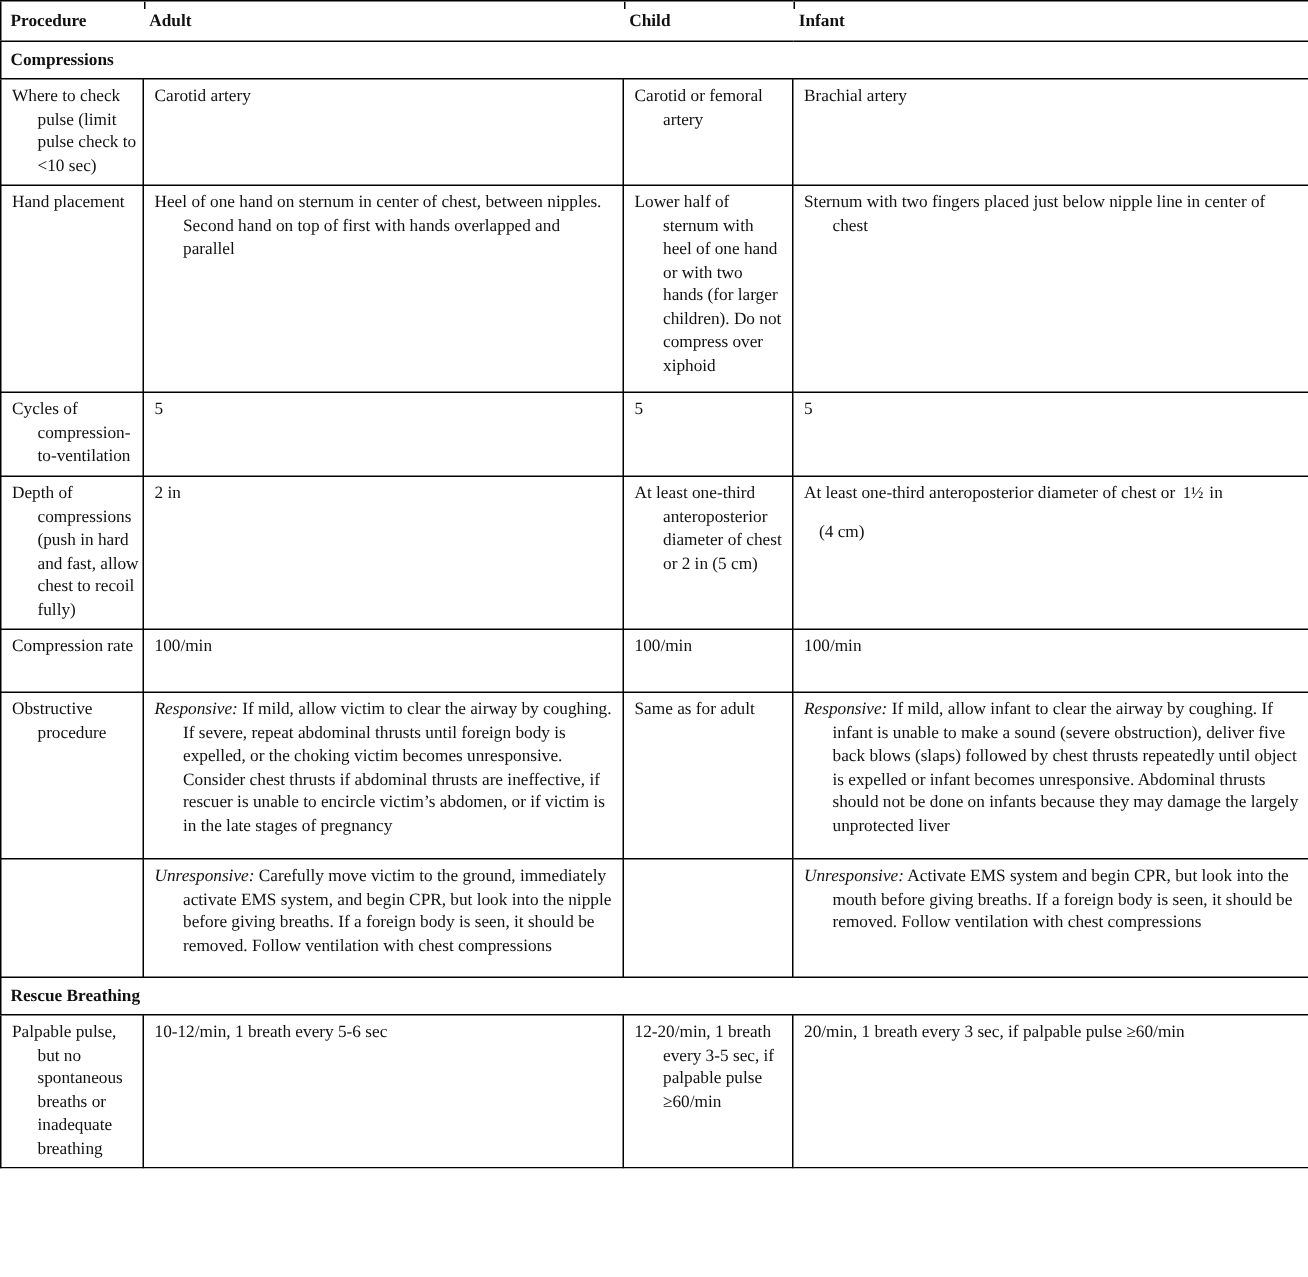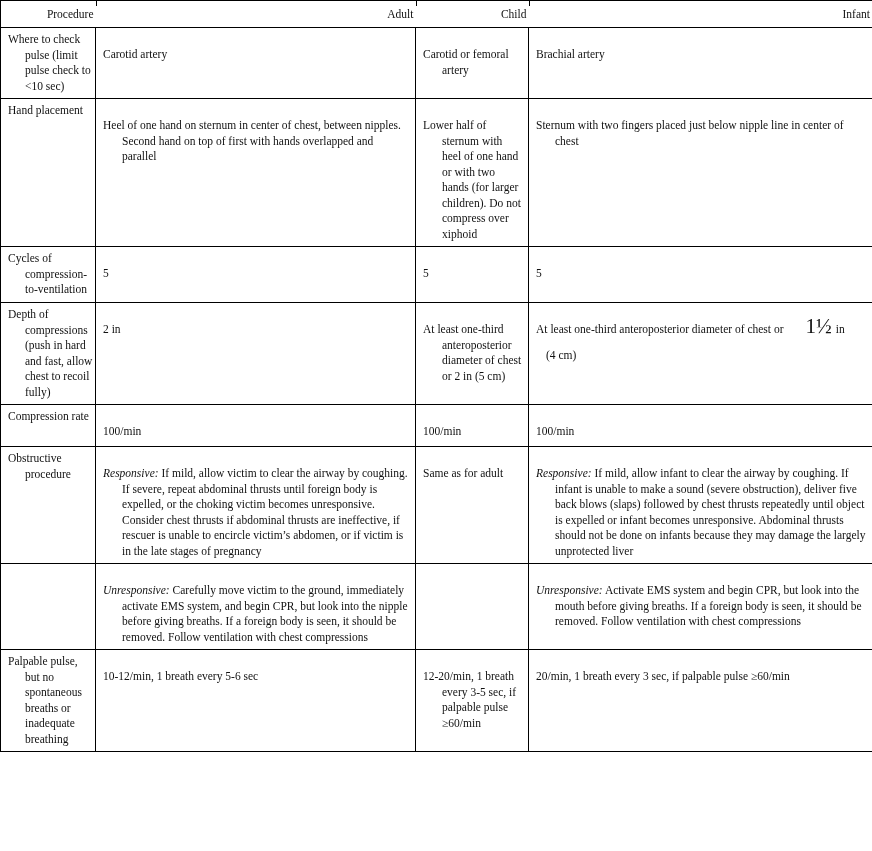--- a/index.html
+++ b/index.html
@@ -24,22 +24,22 @@
     border:1.5px solid #000;
     vertical-align:top;
     font-size:11.5px;
     line-height:15.5px;
     overflow:hidden;
   }
   
   tr.header-row { height:27px; }
   tr.header-row th {
     border-left:none; border-right:none;
-    font-weight:normal;
-    text-align:right;
+    font-weight:bold;
+    text-align:left;
     padding:6px 2px 3px 4px;
     position:relative;
   }
   tr.header-row th:first-child { padding-left:6px; }
   i.tick {
     position:absolute; left:-1px; top:0;
     width:2px; height:5px; background:#000;
     display:block;
   }
   
@@ -47,31 +47,31 @@
     border-left:none; border-right:none;
     font-weight:bold;
     padding:5px 2px 3px 6px;
   }
   
   td.proc {
     padding:4px 2px 4px 24px;
     text-indent:-17px;
   }
   td.cell {
-    padding:19px 5px 4px 26px;
+    padding:4px 5px 4px 26px;
     text-indent:-19px;
   }
   td.empty { padding:0; }
 
   em.lead { font-style:italic; }
 
   span.big-frac {
-    font-size:21px;
+    font-size:11px;
     line-height:0;
-    margin:0 4px 0 22px;
+    margin:0 4px 0 5px;
   }
   div.subline {
     text-indent:0;
     margin-left:-9px;
     margin-top:10px;
   }
 
   
   tr.r-pulse  { height:68px; }
   tr.r-hand   { height:138px; }
@@ -96,20 +96,23 @@
   </colgroup>
 
   <tbody>
       <tr class="header-row">
     <th>Procedure</th>
     <th><i class="tick"></i><span>Adult</span></th>
     <th><i class="tick"></i><span>Child</span></th>
     <th><i class="tick"></i><span>Infant</span></th>
   </tr>
 
+  <tr class="section-row r-band">
+    <td colspan="4">Compressions</td>
+  </tr>
 
   <tr class="r-pulse">
     <td class="proc">Where to check pulse (limit pulse check to &lt;10 sec)</td>
     <td class="cell">Carotid artery</td>
     <td class="cell">Carotid or femoral artery</td>
     <td class="cell">Brachial artery</td>
   </tr>
 
   <tr class="r-hand">
     <td class="proc">Hand placement</td>
@@ -150,20 +153,23 @@
     <td class="cell"><em class="lead">Responsive:</em> <span>If mild, allow infant to clear the airway by coughing. If infant is unable to make a sound (severe obstruction), deliver five back blows (slaps) followed by chest thrusts repeatedly until object is expelled or infant becomes unresponsive. Abdominal thrusts should not be done on infants because they may damage the largely unprotected liver</span></td>
   </tr>
 
   <tr class="r-unresp">
     <td class="empty"></td>
     <td class="cell"><em class="lead">Unresponsive:</em> <span>Carefully move victim to the ground, immediately activate EMS system, and begin CPR, but look into the nipple before giving breaths. If a foreign body is seen, it should be removed. Follow ventilation with chest compressions</span></td>
     <td class="empty"></td>
     <td class="cell"><em class="lead">Unresponsive:</em> <span>Activate EMS system and begin CPR, but look into the mouth before giving breaths. If a foreign body is seen, it should be removed. Follow ventilation with chest compressions</span></td>
   </tr>
 
+  <tr class="section-row r-band">
+    <td colspan="4">Rescue Breathing</td>
+  </tr>
 
   <tr class="r-palp">
     <td class="proc">Palpable pulse, but no spontaneous breaths or inadequate breathing</td>
     <td class="cell">10-12/min, 1 breath every 5-6 sec</td>
     <td class="cell">12-20/min, 1 breath every 3-5 sec, if palpable pulse ≥60/min</td>
     <td class="cell">20/min, 1 breath every 3 sec, if palpable pulse ≥60/min</td>
   </tr>
 </tbody>
   </table>
 

